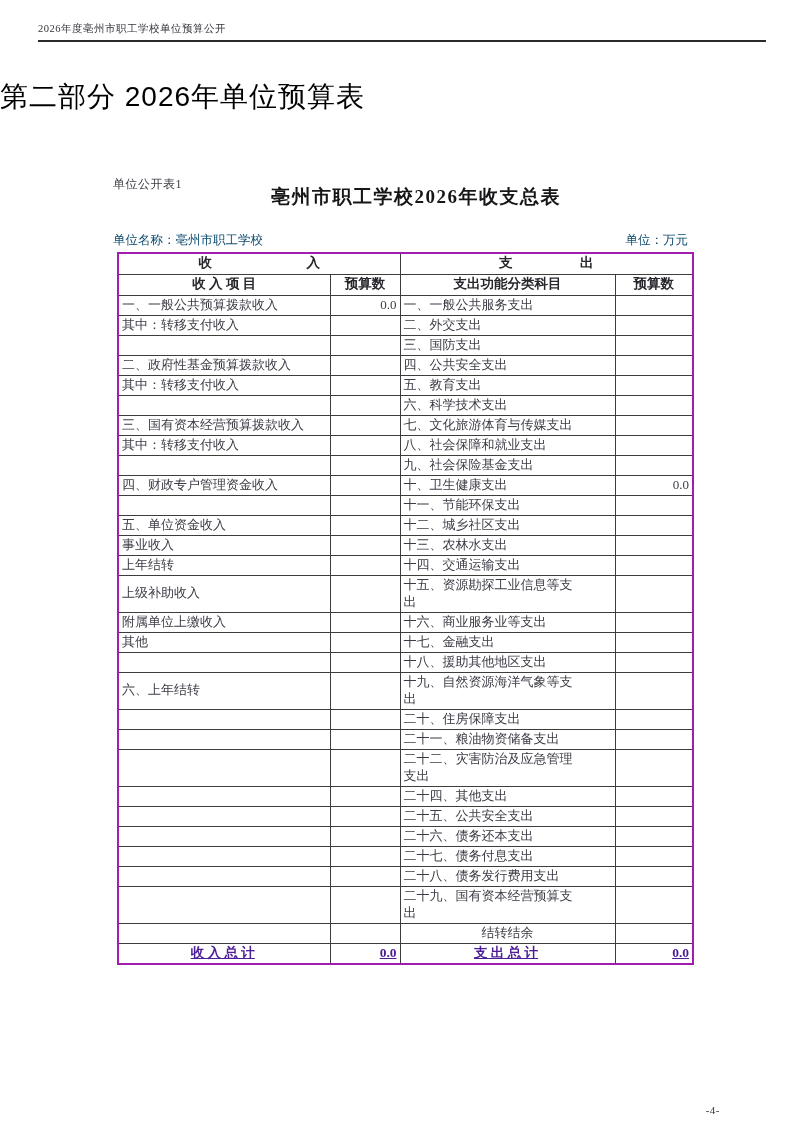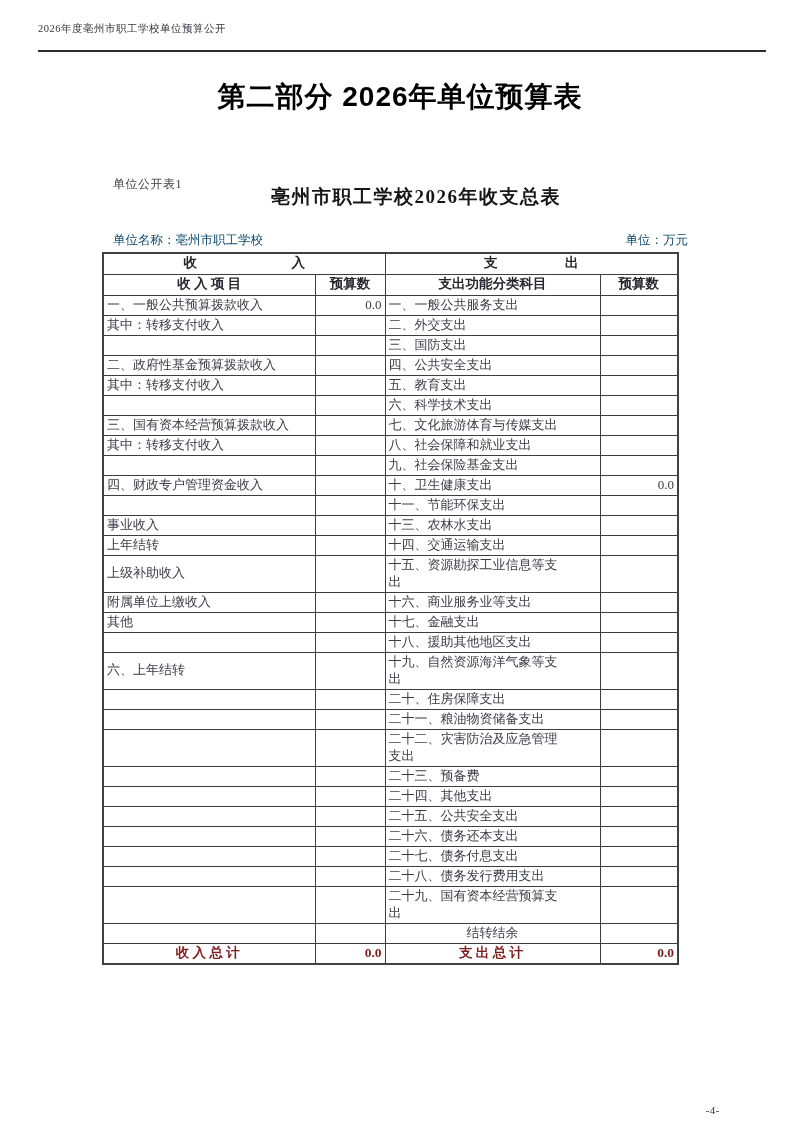--- a/index.html
+++ b/index.html
@@ -3,64 +3,64 @@
 <meta charset="utf-8">
 <style>
   html,body { margin:0; padding:0; background:#fff; }
   .page {
     position:relative; width:800px; height:1132px; background:#ffffff;
     font-family:"Liberation Serif","DejaVu Serif",serif; overflow:hidden;
   }
   .doc-header {
     position:absolute; left:38px; right:34px; top:22px;
     font-size:10.5px; color:#35353c; letter-spacing:0.5px;
-    border-bottom:2px solid #2b2b2b; padding-bottom:14px;
+    border-bottom:2px solid #2b2b2b; padding-bottom:4px;
   }
   .part-title {
     position:absolute; left:0; top:78px; width:100%; margin:0;
-    text-align:center; font-family:"Liberation Sans","DejaVu Sans",sans-serif;
-    font-size:28px; font-weight:bold; color:#000; letter-spacing:1px;
+    font-family:"Liberation Sans","DejaVu Sans",sans-serif;
+    font-size:28px; font-weight:normal; color:#000; letter-spacing:1px;
   }
   .table-label {
     position:absolute; left:113px; top:176px;
     font-size:12px; color:#3c3c44; letter-spacing:0.5px;
   }
   .table-title {
     position:absolute; left:16px; top:184px; width:100%; margin:0;
     text-align:center; font-size:19px; font-weight:bold; color:#161618;
     letter-spacing:1.5px;
   }
   .meta-row {
     position:absolute; left:113px; top:232px; width:575px;
     display:flex; justify-content:space-between;
     font-size:12.5px; color:#0c4a6e;
   }
   table.budget {
-    position:absolute; left:102px; top:252px; width:575px;
+    position:absolute; left:117px; top:252px; width:575px;
     border-collapse:collapse; table-layout:fixed;
-    font-size:13px; color:#3b3b45; border:2px solid #404040;
+    font-size:13px; color:#3b3b45; border:2px solid #a21caf;
   }
   table.budget th, table.budget td {
     border:1px solid #3d3d3d; padding:0 3px; overflow:hidden;
     vertical-align:middle; line-height:1.25;
   }
   table.budget thead tr { height:21px; }
   table.budget thead th {
     font-weight:bold; color:#26262c; text-align:center;
     font-size:13.5px; white-space:pre;
   }
   table.budget tbody tr { height:20px; }
   table.budget tbody tr.tall { height:37px; }
   table.budget tbody tr.total { height:21px; }
   .c-item { text-align:left; white-space:pre-wrap; padding-left:4px; }
   .c-val  { text-align:right; padding-right:4px; }
   .lvl1 { padding-left:42px; }
   .lvl2 { padding-left:88px; }
   .center { text-align:center; }
-  tr.total td { font-weight:bold; color:#7f1d1d; font-size:13.5px; }
+  tr.total td { font-weight:bold; color:#4c1d95; font-size:13.5px;text-decoration:underline; }
   tr.total .c-item { text-align:center; padding-left:0; white-space:pre; }
   .page-number {
     position:absolute; right:80px; bottom:16px;
     font-size:11px; color:#3a3230; letter-spacing:0.5px;
   }
 </style>
 </head>
 <body>
 
 <div class="page">
@@ -160,20 +160,26 @@
           <td class="c-item">十、卫生健康支出</td>
           <td class="c-val">0.0</td>
         </tr>
         <tr>
           <td class="c-item lvl0"></td>
           <td class="c-val"></td>
           <td class="c-item">十一、节能环保支出</td>
           <td class="c-val"></td>
         </tr>
         <tr>
+          <td class="c-item lvl0">五、单位资金收入</td>
+          <td class="c-val"></td>
+          <td class="c-item">十二、城乡社区支出</td>
+          <td class="c-val"></td>
+        </tr>
+        <tr>
           <td class="c-item lvl2">事业收入</td>
           <td class="c-val"></td>
           <td class="c-item">十三、农林水支出</td>
           <td class="c-val"></td>
         </tr>
         <tr>
           <td class="c-item lvl2">上年结转</td>
           <td class="c-val"></td>
           <td class="c-item">十四、交通运输支出</td>
           <td class="c-val"></td>
@@ -225,26 +231,20 @@
         <tr class="tall">
           <td class="c-item lvl0"></td>
           <td class="c-val"></td>
           <td class="c-item">二十二、灾害防治及应急管理
 支出</td>
           <td class="c-val"></td>
         </tr>
         <tr>
           <td class="c-item lvl0"></td>
           <td class="c-val"></td>
-          <td class="c-item">二十三、预备费</td>
-          <td class="c-val"></td>
-        </tr>
-        <tr>
-          <td class="c-item lvl0"></td>
-          <td class="c-val"></td>
           <td class="c-item">二十四、其他支出</td>
           <td class="c-val"></td>
         </tr>
         <tr>
           <td class="c-item lvl0"></td>
           <td class="c-val"></td>
           <td class="c-item">二十五、公共安全支出</td>
           <td class="c-val"></td>
         </tr>
         <tr>

